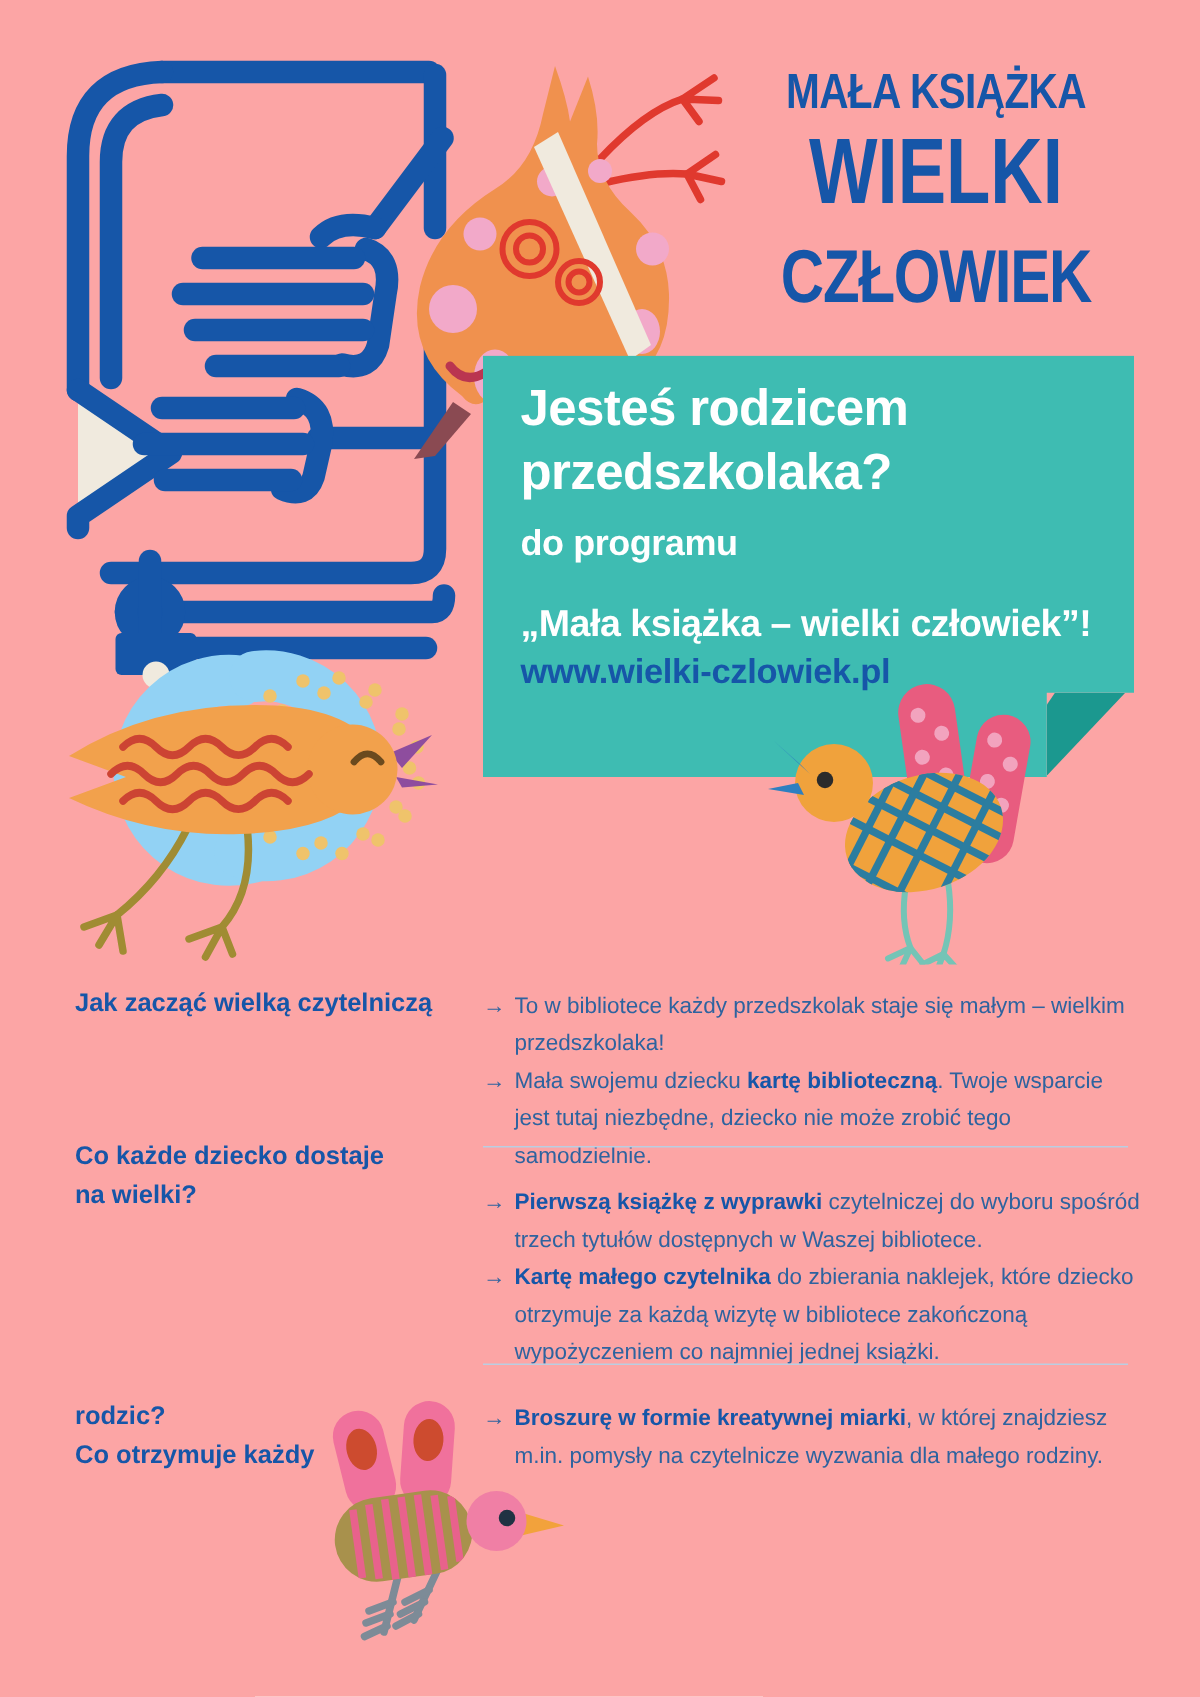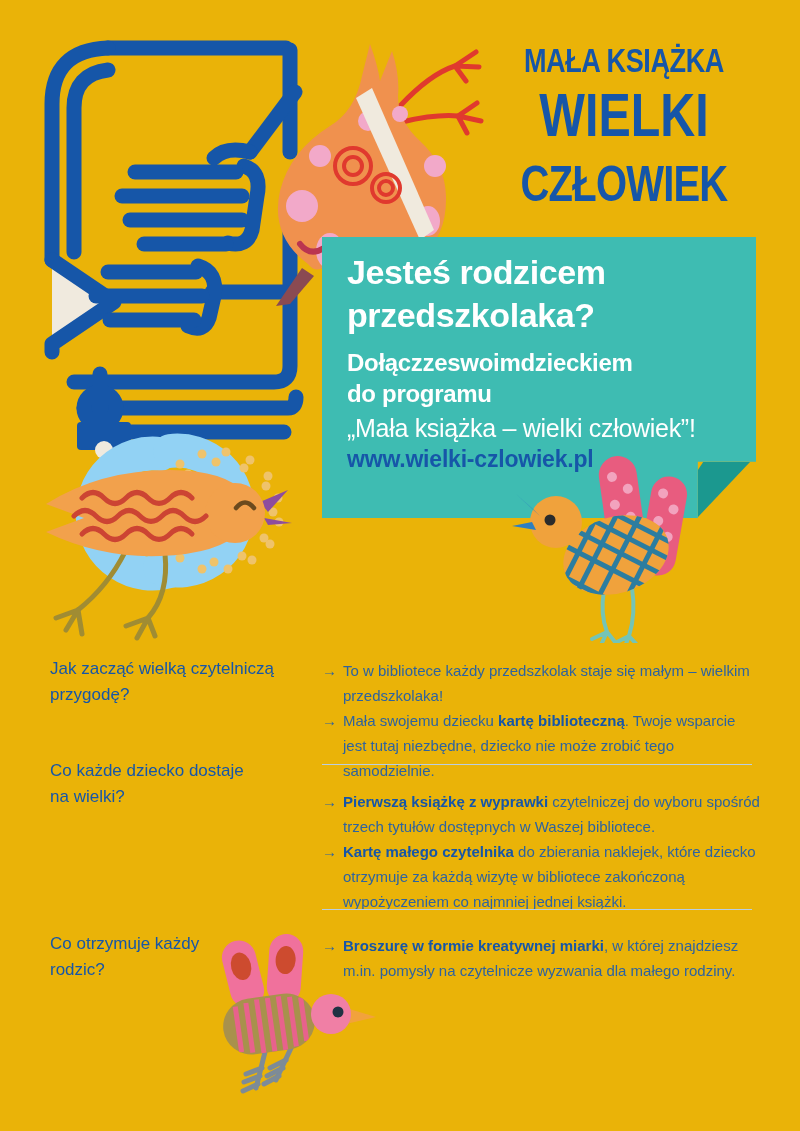--- a/index.html
+++ b/index.html
@@ -1,39 +1,39 @@
 <!DOCTYPE html>
 <html><head>
 <meta charset="utf-8">
 <style>
   html,body{margin:0;padding:0;}
   body{font-family:"Liberation Sans","DejaVu Sans",sans-serif;}
-  .poster{position:relative;width:800px;height:1131px;background:#eab308;overflow:hidden;}
+  .poster{position:relative;width:800px;height:1131px;background:#fca5a5;overflow:hidden;}
   .abs{position:absolute;}
 
   
   .title{left:492px;top:44px;width:264px;text-align:center;color:#1656A8;font-weight:700;line-height:1;}
   .title .l1{display:block;font-size:33px;transform:scaleX(0.82);letter-spacing:-0.5px;}
   .title .l2{display:block;font-size:62px;transform:scaleX(0.78);margin-top:7px;letter-spacing:0px;}
   .title .l3{display:block;font-size:50px;transform:scaleX(0.80);margin-top:13px;letter-spacing:-1px;}
 
   
   .promo{left:322px;top:237px;width:434px;height:281px;background:#3EBCB2;
          clip-path:polygon(0 0,100% 0,100% 80%,86.6% 80%,86.6% 100%,0 100%);
          padding:16px;box-sizing:border-box;color:#FFFFFF;}
   .promo-inner{position:absolute;left:25px;top:14px;width:392px;}
   .promo-heading{font-size:34px;font-weight:700;line-height:1.26;letter-spacing:-0.4px;}
   .promo-invite{font-size:24px;font-weight:700;line-height:1.3;margin-top:10px;letter-spacing:-0.3px;}
-  .promo-program{font-size:25px;font-weight:400;margin-top:5px;letter-spacing:-0.3px;}
+  .promo-program{font-size:25px;font-weight:700;margin-top:24px;letter-spacing:-0.3px;}
   .promo-url{font-size:23px;font-weight:700;margin-top:3px;color:#1656A8;letter-spacing:-0.2px;}
   .fold{left:698px;top:462px;width:52px;height:55px;background:#1B988F;
         clip-path:polygon(0 14%,10% 0,100% 0,0 100%);}
 
   
-  .question{color:#1656A8;font-size:17px;font-weight:400;line-height:26px;width:262px;}
+  .question{color:#1656A8;font-size:17px;font-weight:700;line-height:26px;width:262px;}
   .answers{width:438px;color:#2E639F;font-size:15px;line-height:25px;}
   .ans-item{position:relative;padding-left:21px;}
   .ans-item .arrow{position:absolute;left:0;top:0;}
   .ans-item b{color:#1656A8;}
   .divider{height:1px;background:#B9CEE2;width:430px;left:322px;}
 
   svg{display:block;}
 </style>
 </head>
 <body>
@@ -115,21 +115,20 @@
   <div class="abs title">
     <span class="l1">MAŁA KSIĄŻKA</span>
     <span class="l2">WIELKI</span>
     <span class="l3">CZŁOWIEK</span>
   </div>
 
   <div class="abs promo">
     <div class="promo-inner">
       <div class="promo-heading">Jesteś rodzicem przedszkolaka?</div>
       <div class="promo-invite">
-        <div>Dołączzeswoimdzieckiem</div>
         <div>do programu</div>
       </div>
       <div class="promo-program">„Mała książka – wielki człowiek”!</div>
       <div class="promo-url">www.wielki-czlowiek.pl</div>
     </div>
   </div>
   <div class="abs fold"></div>
 
   <svg class="abs" style="left:512px;top:438px;" width="200" height="205" viewBox="0 0 200 205">
     <defs>
@@ -236,21 +235,20 @@
       <path d="M52 72 q11 -11 22 0 q11 11 22 0 q11 -11 22 0 q11 11 22 0 q11 -11 22 0"></path>
       <path d="M44 90 q11 -11 22 0 q11 11 22 0 q11 -11 22 0 q11 11 22 0 q11 -11 22 0 q11 11 22 0"></path>
       <path d="M52 108 q11 -11 22 0 q11 11 22 0 q11 -11 22 0 q11 11 22 0 q11 -11 22 0"></path>
     </g>
 
     <path d="M206 82 q9 -11 18 0" fill="none" stroke="#6B4A1E" stroke-width="4.5" stroke-linecap="round"></path>
   </svg>
 
   <div class="abs question" style="left:50px;top:656px;">
     <div>Jak zacząć wielką czytelniczą</div>
-    <div>przygodę?</div>
   </div>
   <div class="abs answers" style="left:322px;top:658px;">
     <div class="ans-item">
       <span class="arrow">→</span>
       <span>To w bibliotece każdy przedszkolak staje się małym – wielkim przedszkolaka!</span><b></b><span></span>
     </div>
     <div class="ans-item">
       <span class="arrow">→</span>
       <span>Mała swojemu dziecku </span><b>kartę biblioteczną</b><span>. Twoje wsparcie jest tutaj niezbędne, dziecko nie może zrobić tego samodzielnie.</span>
     </div>
@@ -267,22 +265,22 @@
       <span></span><b>Pierwszą książkę z wyprawki</b><span> czytelniczej do wyboru spośród trzech tytułów dostępnych w Waszej bibliotece.</span>
     </div>
     <div class="ans-item">
       <span class="arrow">→</span>
       <span></span><b>Kartę małego czytelnika</b><span> do zbierania naklejek, które dziecko otrzymuje za każdą wizytę w bibliotece zakończoną wypożyczeniem co najmniej jednej książki.</span>
     </div>
   </div>
   <div class="abs divider" style="top:909px;"></div>
 
   <div class="abs question" style="left:50px;top:931px;">
+    <div>rodzic?</div>
     <div>Co otrzymuje każdy</div>
-    <div>rodzic?</div>
   </div>
   <div class="abs answers" style="left:322px;top:933px;">
     <div class="ans-item">
       <span class="arrow">→</span>
       <span></span><b>Broszurę w formie kreatywnej miarki</b><span>, w której znajdziesz m.in. pomysły na czytelnicze wyzwania dla małego rodziny.</span>
     </div>
   </div>
 
   <svg class="abs" style="left:198px;top:928px;" width="235" height="200" viewBox="0 0 235 200">
     <defs>

